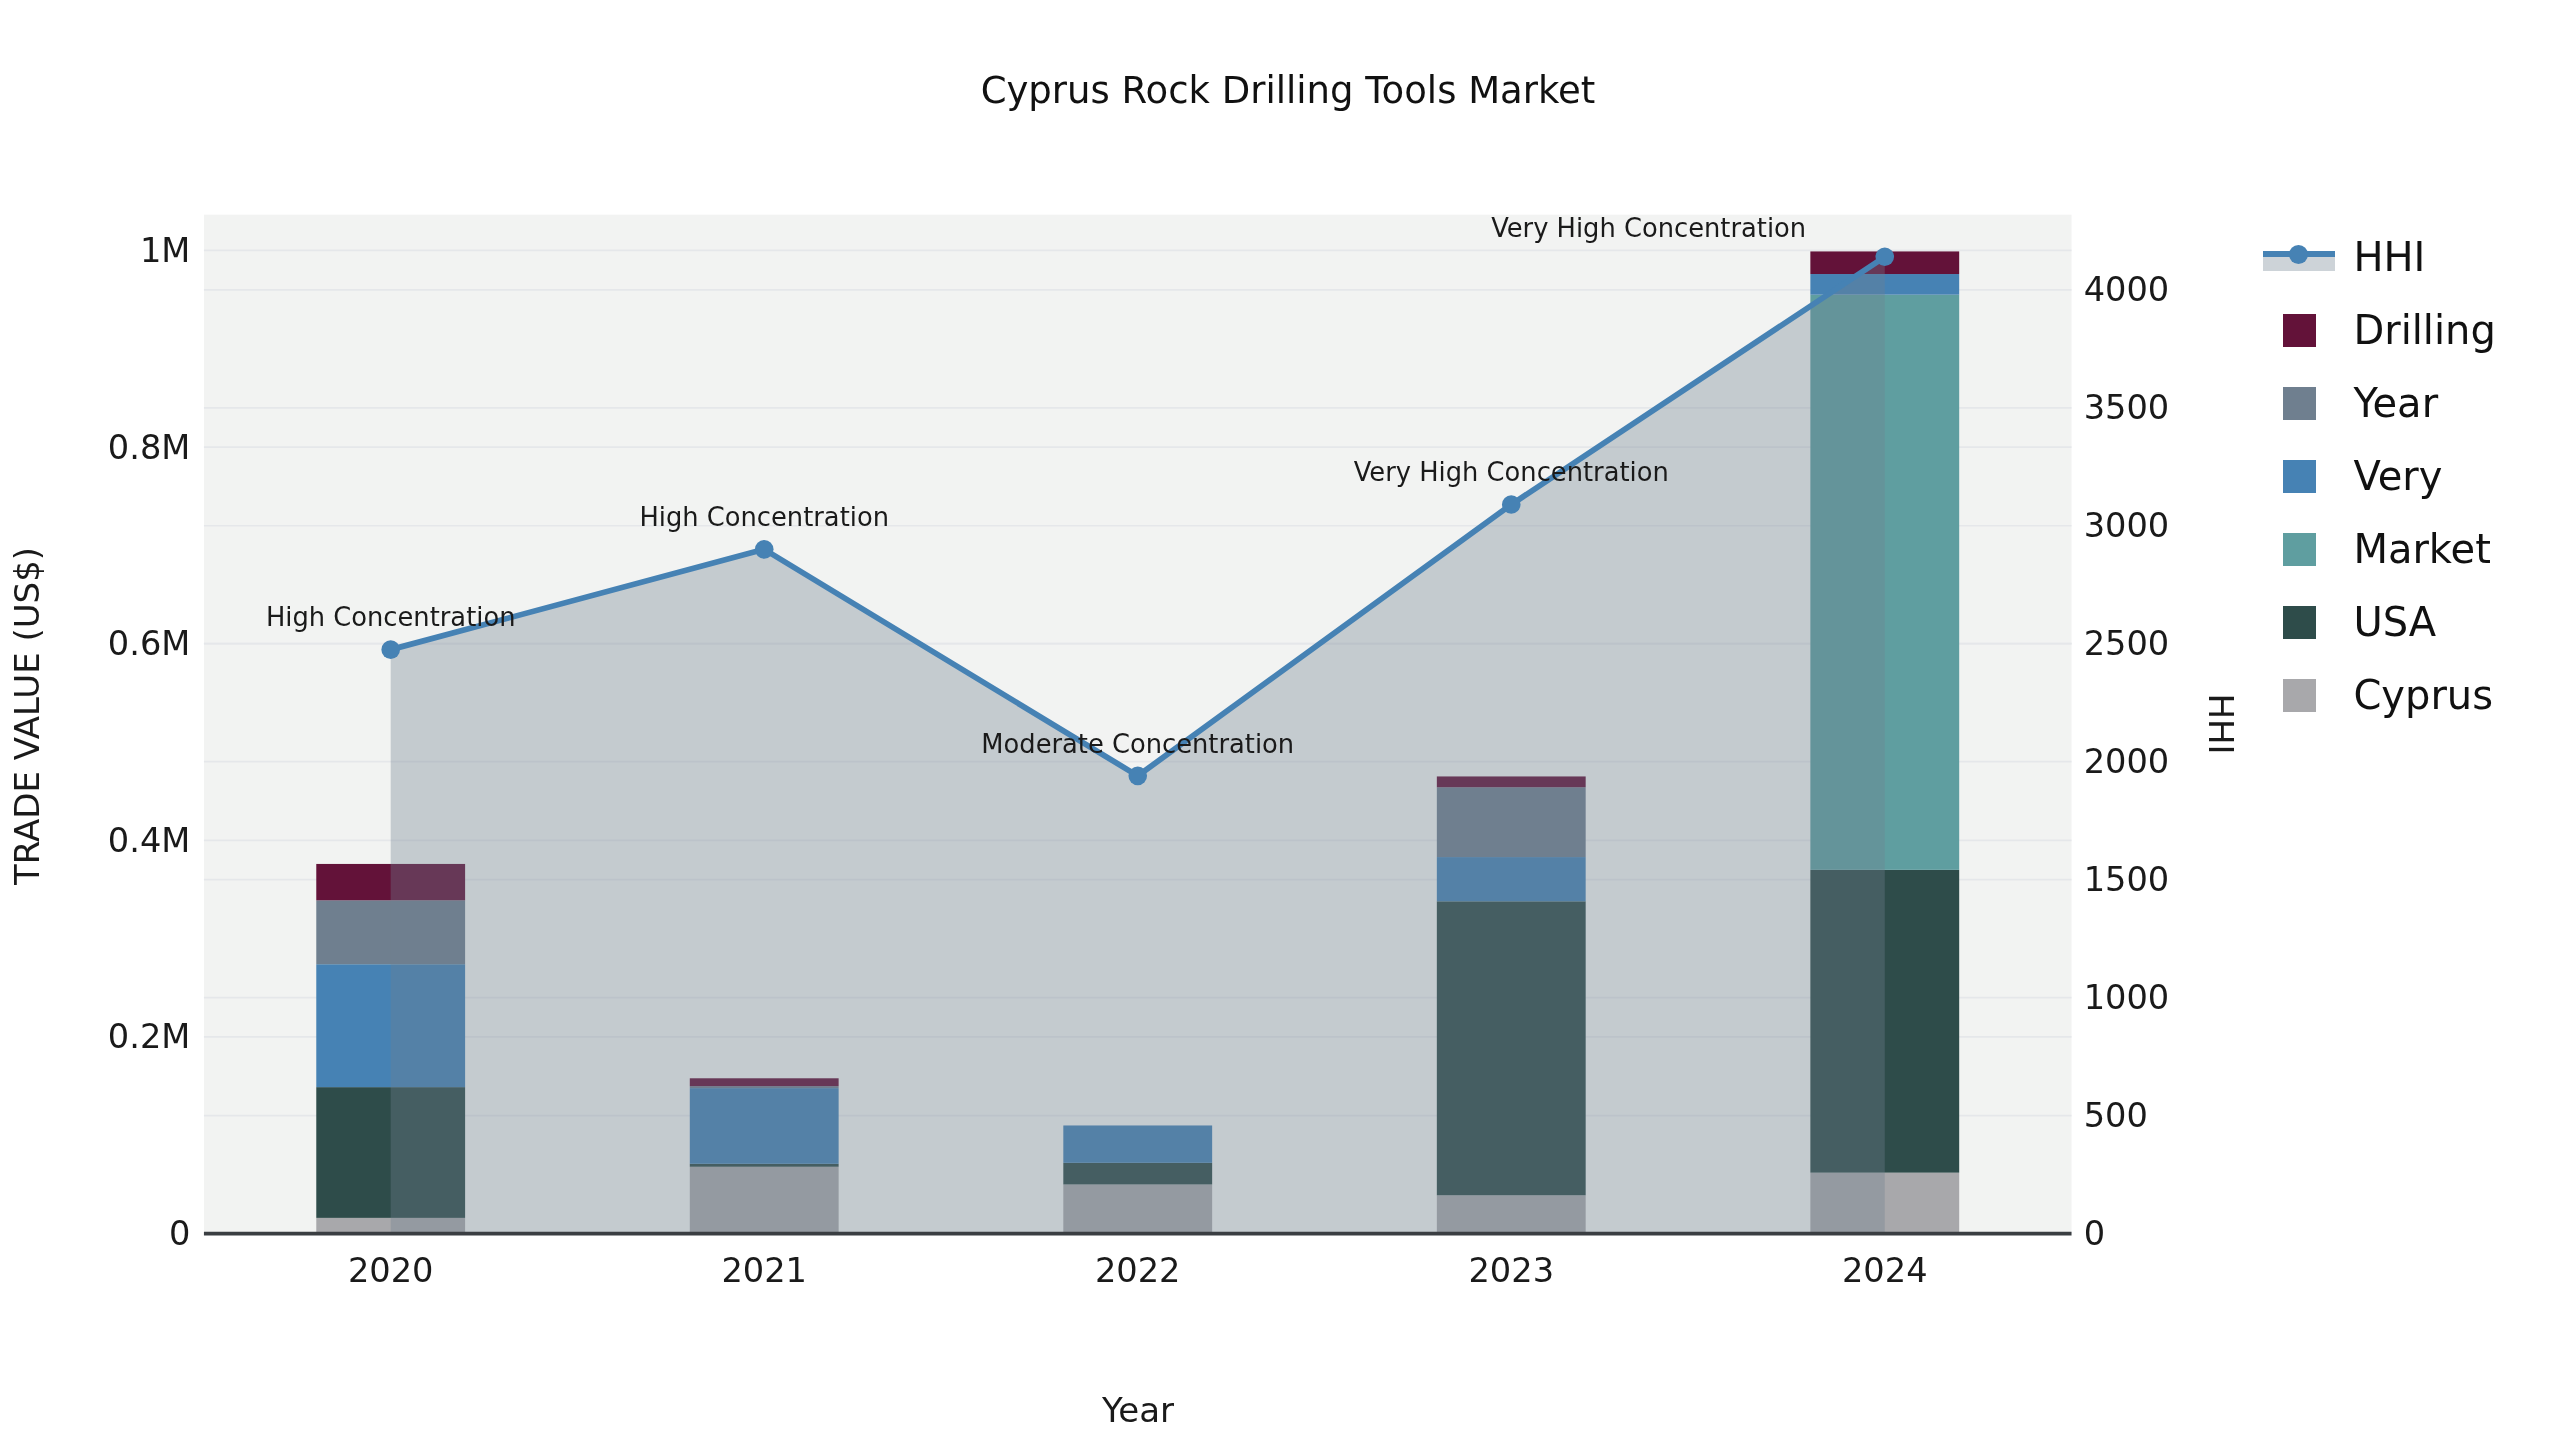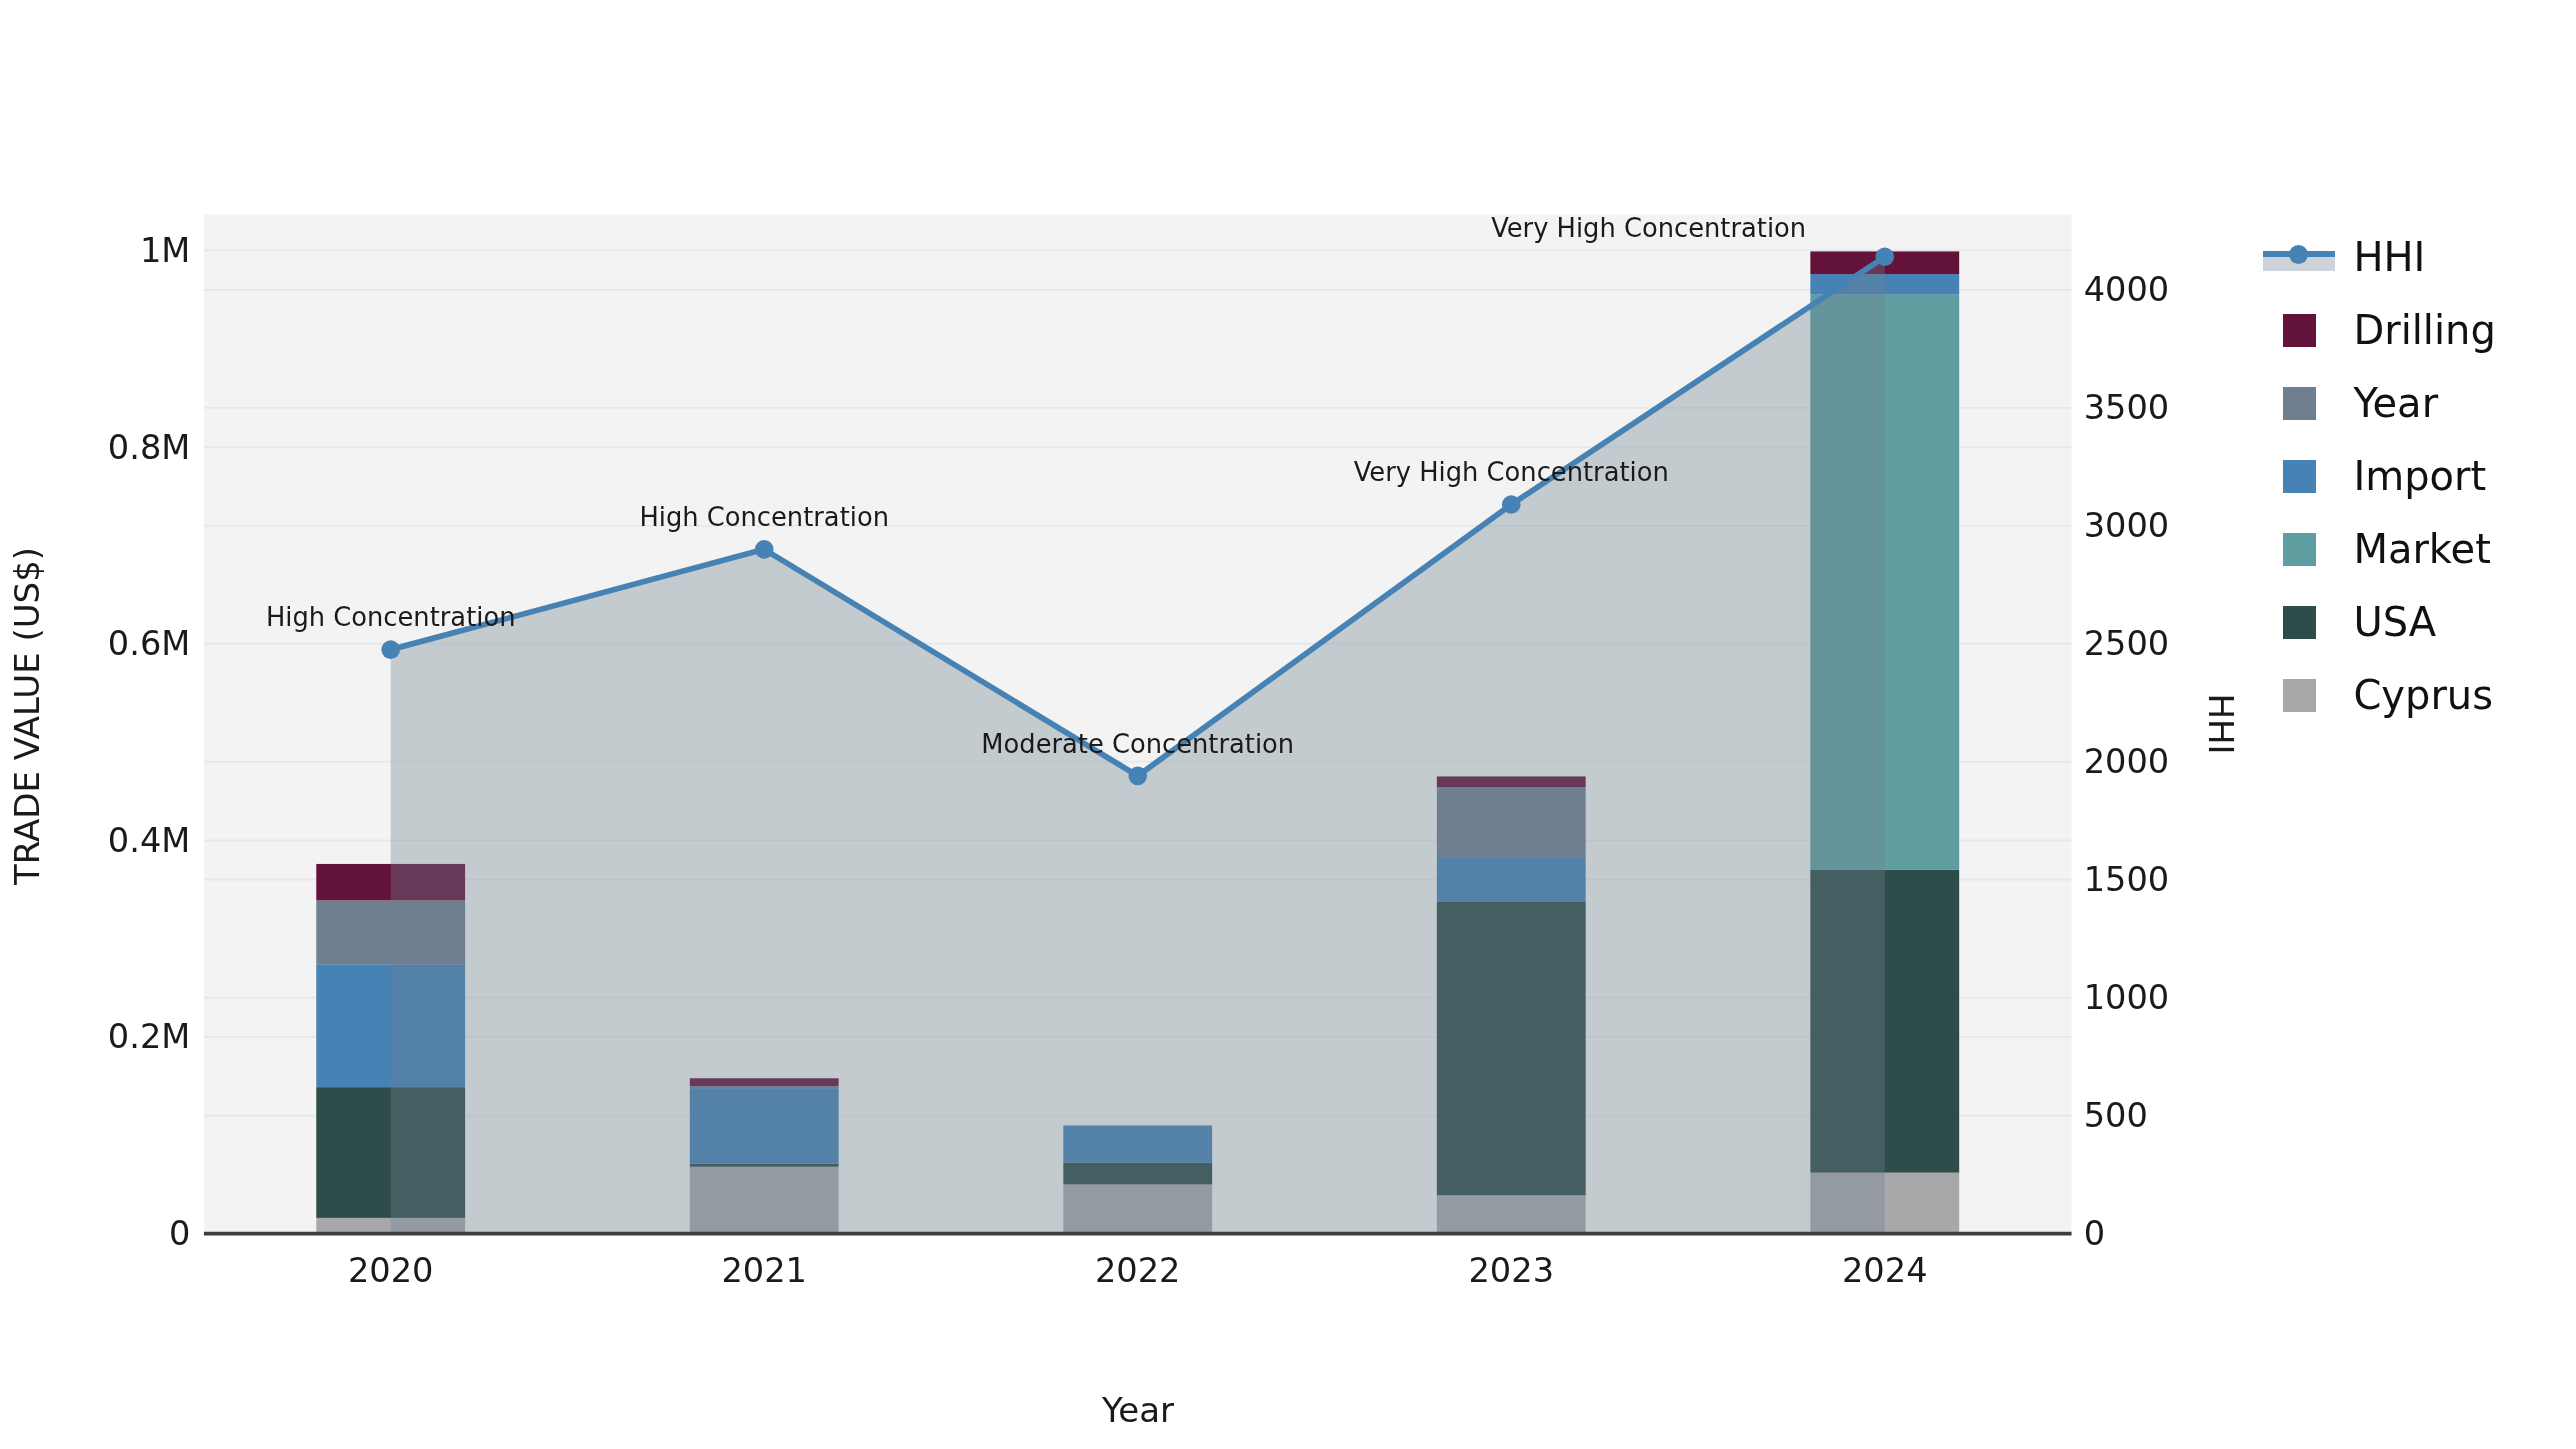--- a/index.html
+++ b/index.html
@@ -24,20 +24,21 @@
   .lg-sw{position:absolute;left:20px;top:5px;width:33px;height:33px;}
   .hhi-band{position:absolute;left:0;top:16.5px;width:72px;height:18.6px;}
   .hhi-strand{position:absolute;left:0;top:15px;width:72px;height:6.4px;}
   .hhi-dot{position:absolute;left:26px;top:8.6px;width:19.3px;height:19.3px;border-radius:50%;}
   .lg-label{font-size:40px;color:#111111;line-height:1;margin-left:11.4px;white-space:nowrap;}
 </style>
 </head>
 <body>
 
 <div id="figure">
+  <div class="title-line" id="title-line1">Cyprus Rock Drilling Tools Market</div>
 
   <svg id="chart" width="2576" height="1449" viewBox="0 0 3600 2025">
       <rect x="285" y="300" width="2610" height="1424" fill="#f2f3f2"></rect>
       <g>
         <line x1="285" x2="2895" y1="1449.2" y2="1449.2" stroke="#e5e7ea" stroke-width="2.4"></line>
         <line x1="285" x2="2895" y1="1174.4" y2="1174.4" stroke="#e5e7ea" stroke-width="2.4"></line>
         <line x1="285" x2="2895" y1="899.6" y2="899.6" stroke="#e5e7ea" stroke-width="2.4"></line>
         <line x1="285" x2="2895" y1="624.8" y2="624.8" stroke="#e5e7ea" stroke-width="2.4"></line>
         <line x1="285" x2="2895" y1="350" y2="350" stroke="#e5e7ea" stroke-width="2.4"></line>
         <line x1="285" x2="2895" y1="1559.125" y2="1559.125" stroke="#e5e7ea" stroke-width="2.4"></line>
@@ -133,21 +134,21 @@
       <div class="lg-row">
         <span class="lg-swzone">
           <span class="lg-sw" style="background: rgb(111, 127, 143);"></span>
         </span>
         <span class="lg-label">Year</span>
       </div>
       <div class="lg-row">
         <span class="lg-swzone">
           <span class="lg-sw" style="background: rgb(70, 130, 180);"></span>
         </span>
-        <span class="lg-label">Import</span>
+        <span class="lg-label">Very</span>
       </div>
       <div class="lg-row">
         <span class="lg-swzone">
           <span class="lg-sw" style="background: rgb(95, 158, 160);"></span>
         </span>
         <span class="lg-label">Market</span>
       </div>
       <div class="lg-row">
         <span class="lg-swzone">
           <span class="lg-sw" style="background: rgb(46, 76, 74);"></span>

